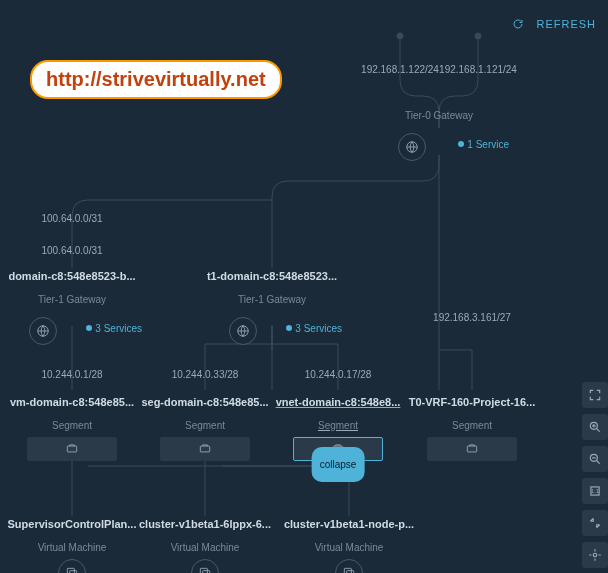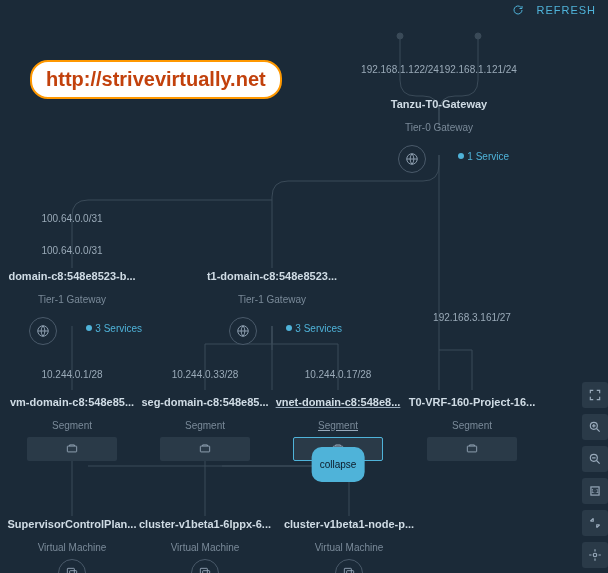--- a/index.html
+++ b/index.html
@@ -7,21 +7,21 @@
     background: #1b2a38;
     font-family: -apple-system, BlinkMacSystemFont, "Segoe UI", Arial, sans-serif;
     width: 608px;
     height: 573px;
     position: relative;
     overflow: hidden;
     color: #9ab;
   }
   .refresh {
     position: absolute;
-    top: 4px;
+    top: 18px;
     right: 12px;
     color: #4fb3d9;
     font-size: 11px;
     letter-spacing: 1px;
     cursor: pointer;
     display: flex;
     align-items: center;
     gap: 12px;
   }
   .refresh svg { width: 12px; height: 12px; }
@@ -185,21 +185,20 @@
     </svg>
   <span>REFRESH</span>
 </div>
 
 <div class="watermark">http://strivevirtually.net</div>
 
 <div class="edge-lbl" style="left:400px; top:64px;">192.168.1.122/24</div>
 <div class="edge-lbl" style="left:478px; top:64px;">192.168.1.121/24</div>
 
 <div class="node" style="left:439px; top:98px;">
-  <div class="title">Tanzu-T0-Gateway</div>
   <div class="subtitle">Tier-0 Gateway</div>
   <div class="gw-row">
     <div class="icon-ring">
       <svg viewBox="0 0 24 24">
           <circle cx="12" cy="12" r="9" fill="none" stroke="#9ab" stroke-width="1.5"></circle>
           <path d="M3 12h18M12 3a14 14 0 010 18M12 3a14 14 0 000 18" fill="none" stroke="#9ab" stroke-width="1.5"></path>
         </svg>
     </div>
     <span class="status-dot"></span>
     <span class="services">1 Service</span>

